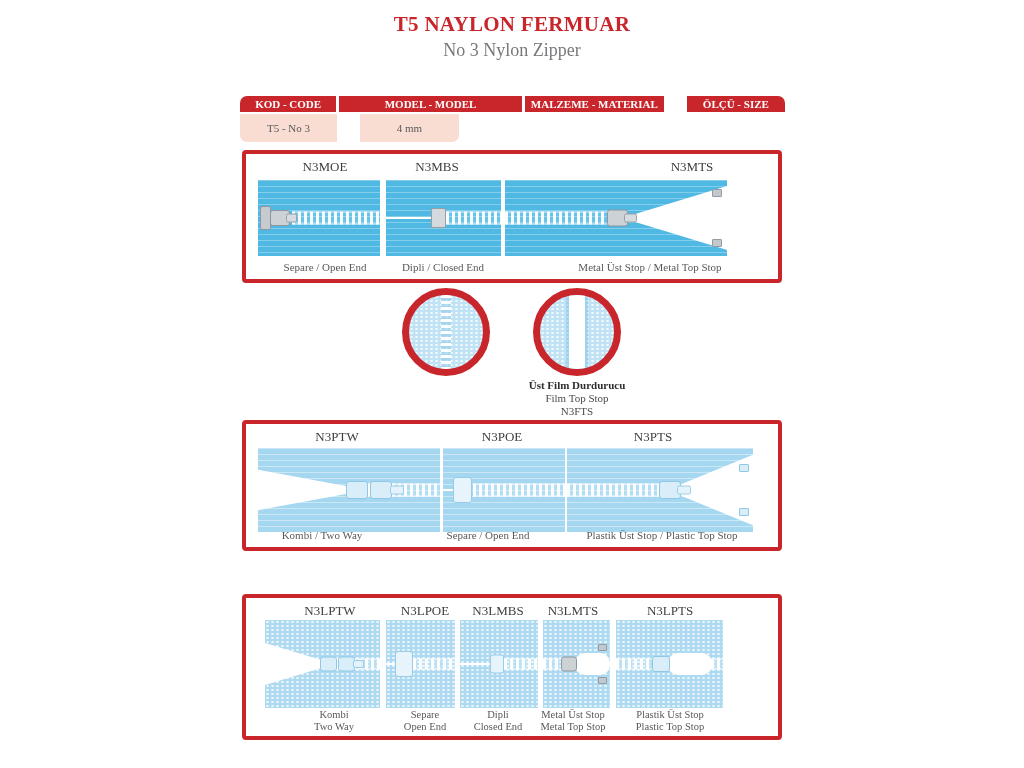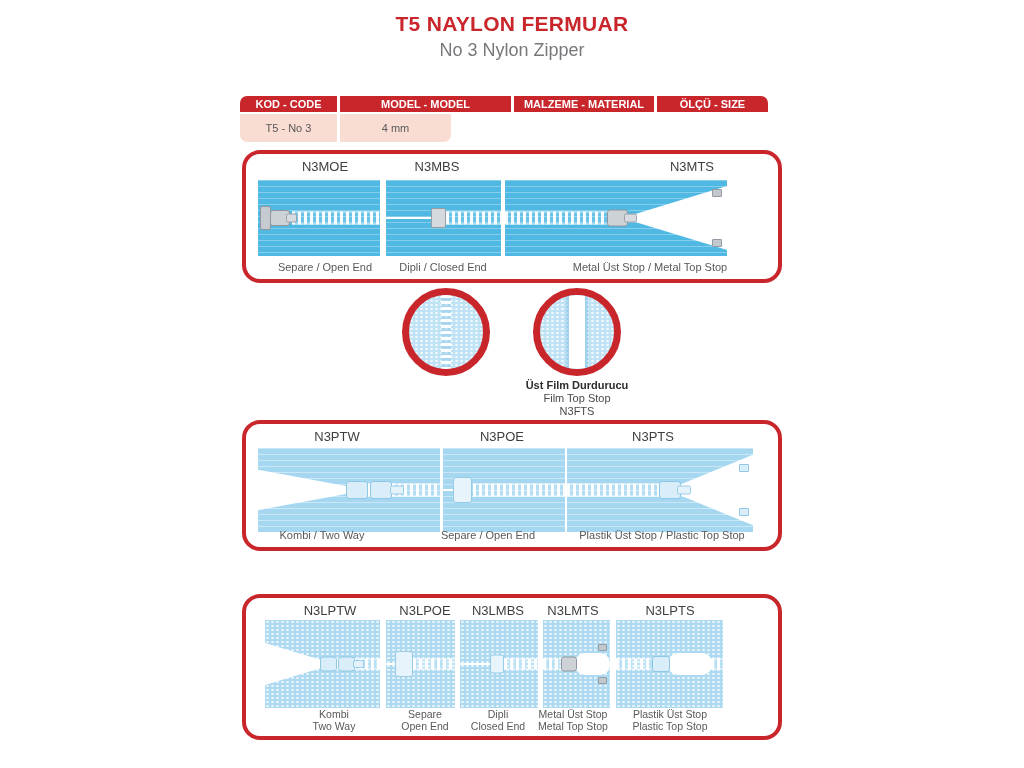--- a/index.html
+++ b/index.html
@@ -1,37 +1,37 @@
 <!DOCTYPE html>
 <html><head>
 <meta charset="utf-8">
 <style>
   html,body{margin:0;padding:0;background:#fff;}
   #page{position:relative;width:1024px;height:768px;background:#fff;overflow:hidden;
-        font-family:Liberation Sans, sans-serif;}
+        font-family:Liberation Serif, serif;}
   .abs{position:absolute;}
   .ctr{left:0;right:0;text-align:center;}
   .title{top:12px;font-size:21px;font-weight:bold;color:#c9262c;letter-spacing:.3px;}
   .subtitle{top:40px;font-size:18px;color:#77787b;}
 
   
   .spec-table{left:240px;top:96px;width:545px;}
   .trow{display:flex;gap:3px;}
   .th{background:#c9262c;color:#fff;font-size:11px;font-weight:bold;text-align:center;
       height:16px;line-height:16px;}
   .td{background:#f9dcd2;color:#58595b;font-size:11px;text-align:center;height:28px;
       display:flex;flex-direction:column;justify-content:center;line-height:12px;}
-  .c1{width:97px;} .c2{width:171px;} .c3{width:140px;} .c4{width:111px;}
+  .c1{width:97px;} .c2{width:184px;} .c3{width:140px;} .c4{width:99px;margin-left:20px;}
   .thead .c1{border-radius:7px 0 0 0;} .thead .c4{border-radius:0 7px 0 0;}
   .tbody{margin-top:2px;}
   .tbody .c1{border-radius:0 0 0 7px;} .tbody .c4{border-radius:0 0 7px 0;}
   .mline{font-size:10.5px;}
 
   
-  .panel{position:absolute;left:242px;width:532px;border:4px solid #c9262c;border-radius:18px;background:#fff;}
+  .panel{position:absolute;left:242px;width:532px;border:4px solid #c9262c;border-radius:4px;background:#fff;}
   #p1{top:150px;height:125px;}
   #p2{top:420px;height:123px;}
   #p3{top:594px;height:138px;}
   .code{position:absolute;top:5px;transform:translateX(-50%);font-size:13px;color:#3e3e40;white-space:nowrap;}
   .cap{position:absolute;bottom:6px;transform:translateX(-50%);font-size:11px;color:#58595b;white-space:nowrap;}
   .cap2{position:absolute;bottom:4px;transform:translateX(-50%);font-size:10.5px;line-height:11.5px;
         color:#58595b;white-space:nowrap;text-align:center;}
 
   
   .z{position:absolute;overflow:hidden;}

